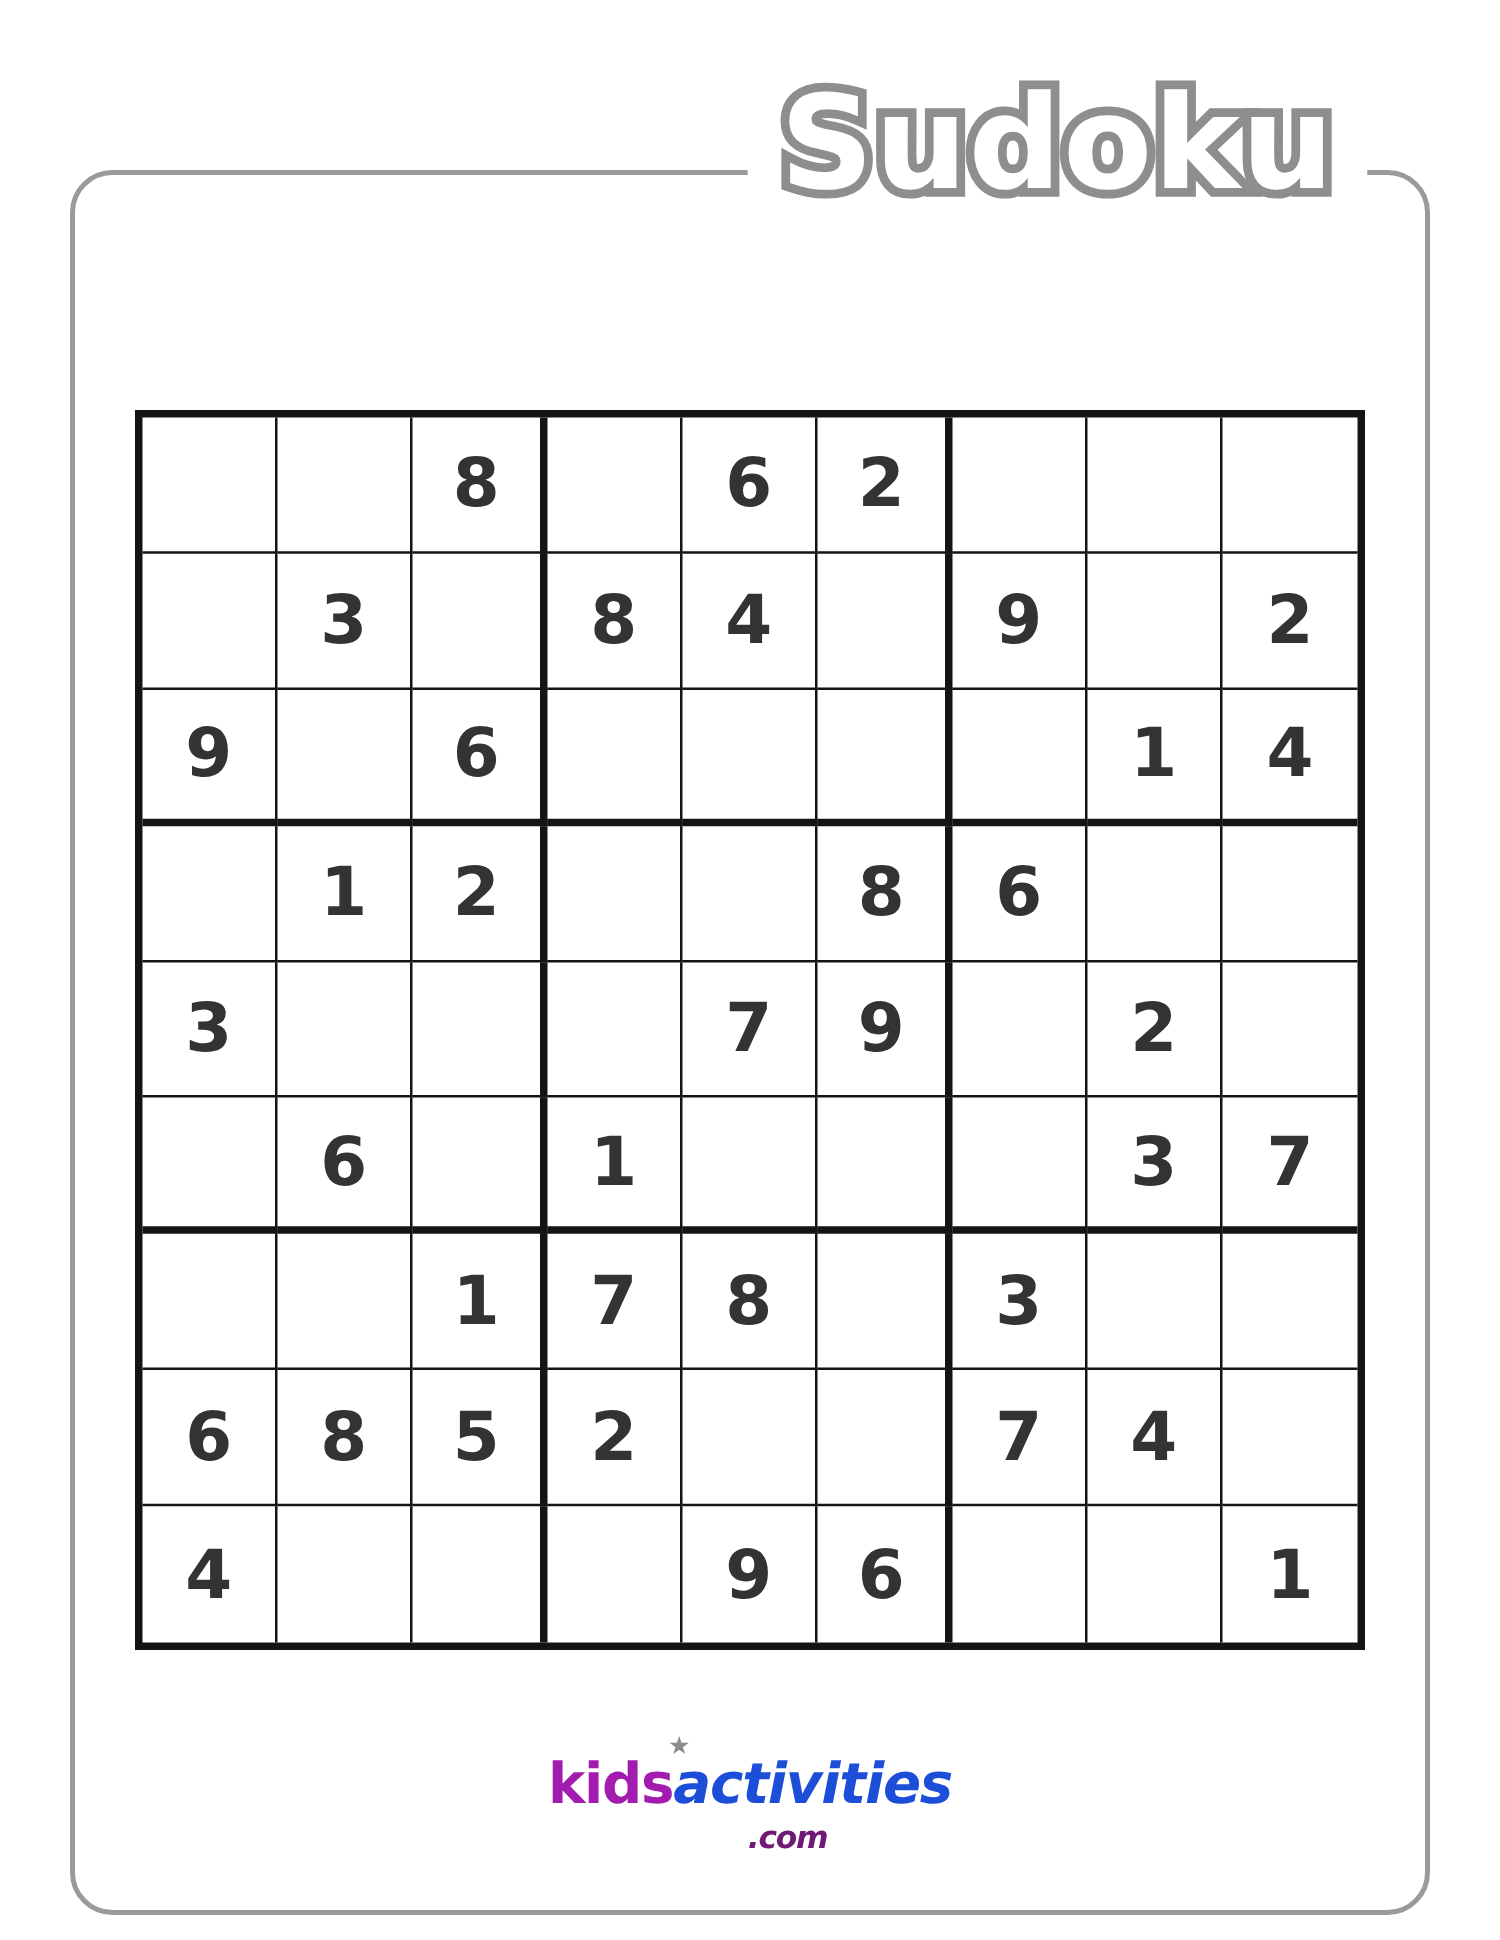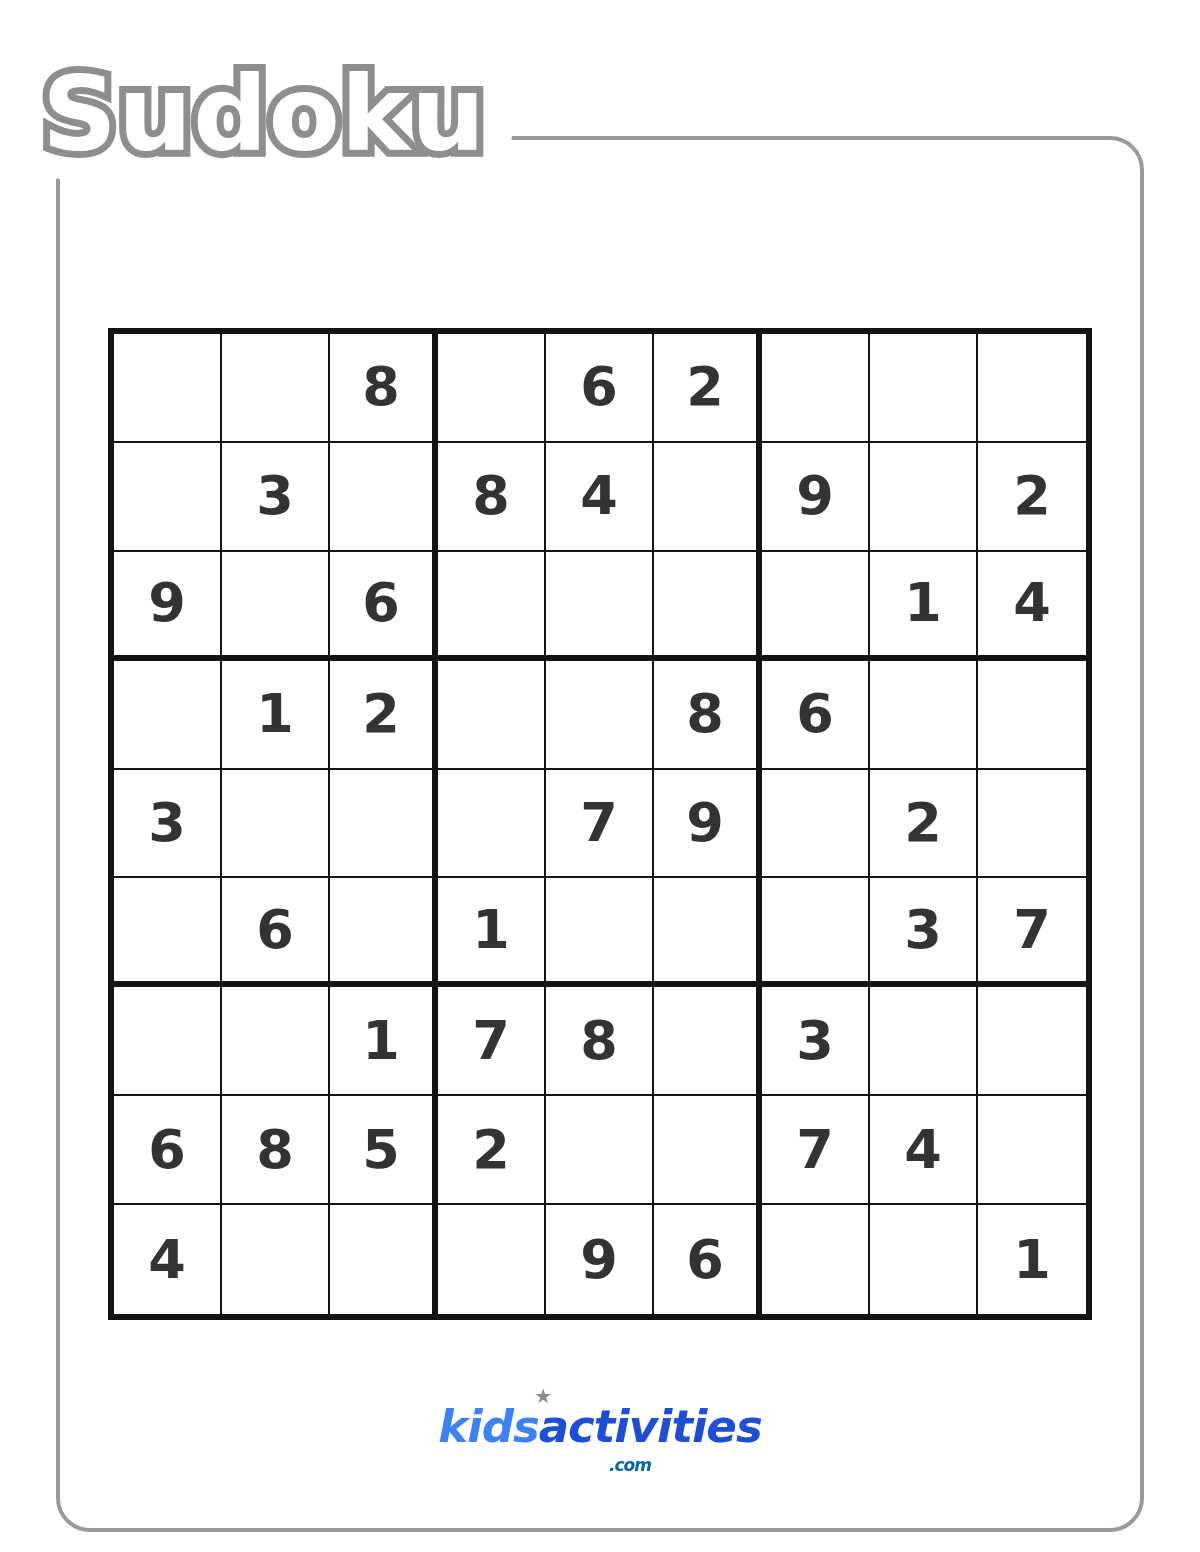--- a/index.html
+++ b/index.html
@@ -24,24 +24,24 @@
     height: 1396px;
     border: 4px solid #9a9a9a;
     border-radius: 34px;
     box-sizing: border-box;
     background: #ffffff;
   }
 
   
   .title-wrap {
     position: absolute;
-    left: 16px;
+    left: 2px;
     top: 58px;
     width: 1092px;
-    text-align: left;
+    text-align: right;
     z-index: 5;
   }
   .title-text {
     display: inline-block;
     font-family: "DejaVu Sans", sans-serif;
     font-size: 104px;
     font-weight: bold;
     color: #ffffff;
     letter-spacing: 1px;
     padding: 2px 26px 10px 26px;
@@ -100,43 +100,42 @@
   .logo-main {
     font-family: "DejaVu Sans", sans-serif;
     font-size: 45px;
     font-weight: bold;
     color: #8c8c8c;
     letter-spacing: -1px;
     display: inline-block;
     position: relative;
   }
   .logo-kids {
-    color: #3b82f6;
-    font-style: italic;
+    color: #a21caf;
   }
   .logo-activities {
     color: #1d4ed8;
     font-style: italic;
   }
   .logo-star {
     position: absolute;
     left: 96px;
     top: -16px;
     font-size: 20px;
     color: #8c8c8c;
   }
   .logo-dotcom {
     display: block;
     margin-top: 2px;
     margin-left: 60px;
     font-family: "DejaVu Sans", sans-serif;
-    font-size: 17px;
+    font-size: 25px;
     font-weight: bold;
     font-style: italic;
-    color: #0369a1;
+    color: #701a75;
   }
 </style>
 </head>
 <body>
 
 <div class="title-wrap">
   <span class="title-text">Sudoku</span>
 </div>
 
 <div class="page-frame"></div>

